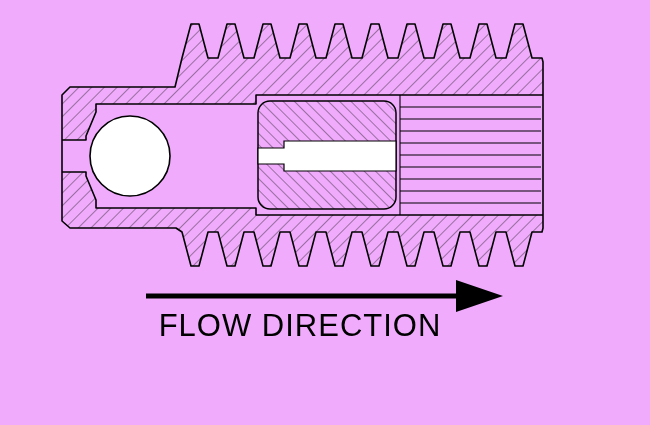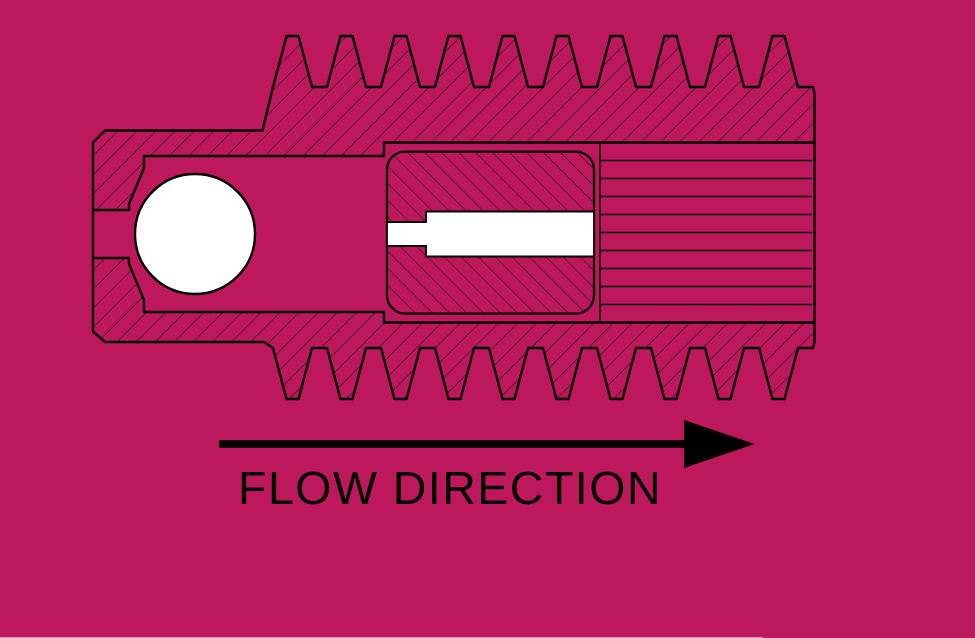--- a/index.html
+++ b/index.html
@@ -5,21 +5,21 @@
   html, body {
     margin: 0;
     padding: 0;
     background: #ffffff;
     font-family: "Liberation Sans", sans-serif;
   }
   .stage {
     position: relative;
     width: 650px;
     height: 425px;
-    background: #be185d;
+    background: #f0abfc;
     overflow: hidden;
   }
   svg { display: block; }
   .label-text {
     font-family: "Liberation Sans", sans-serif;
     font-size: 31px;
     letter-spacing: 1px;
     fill: #000;
   }
 </style>

